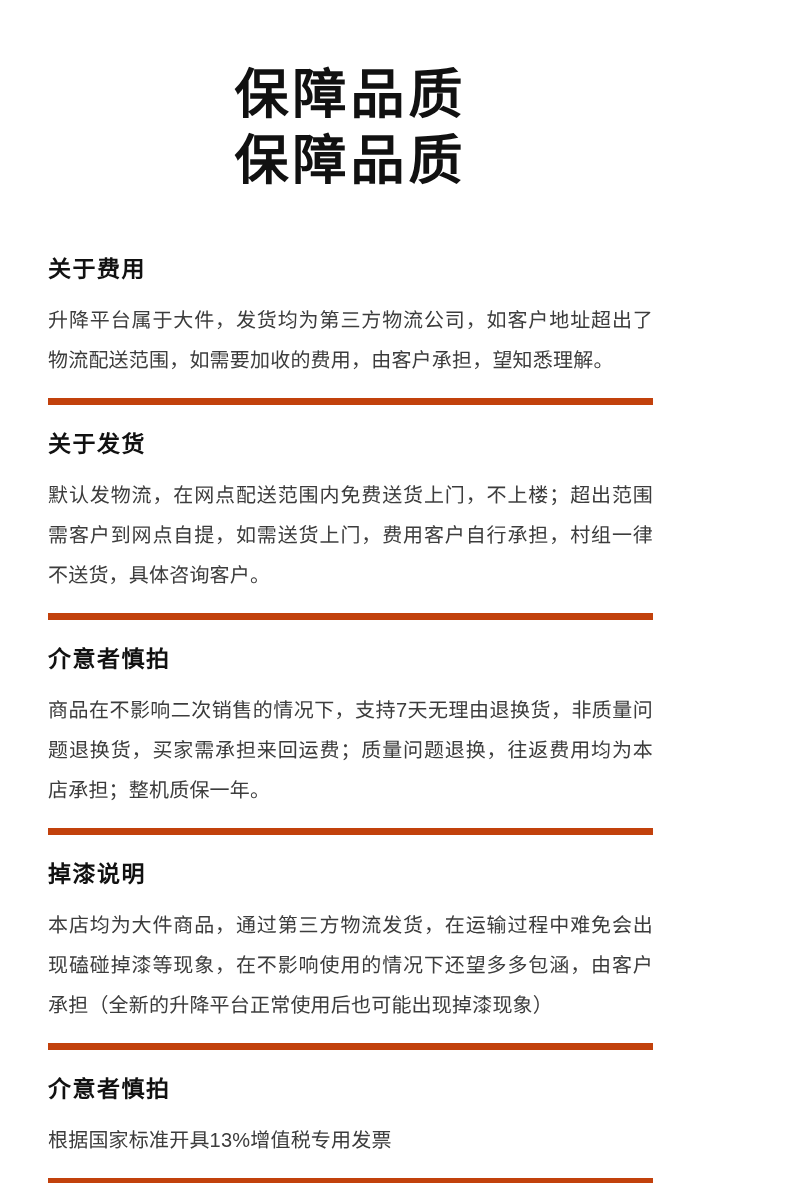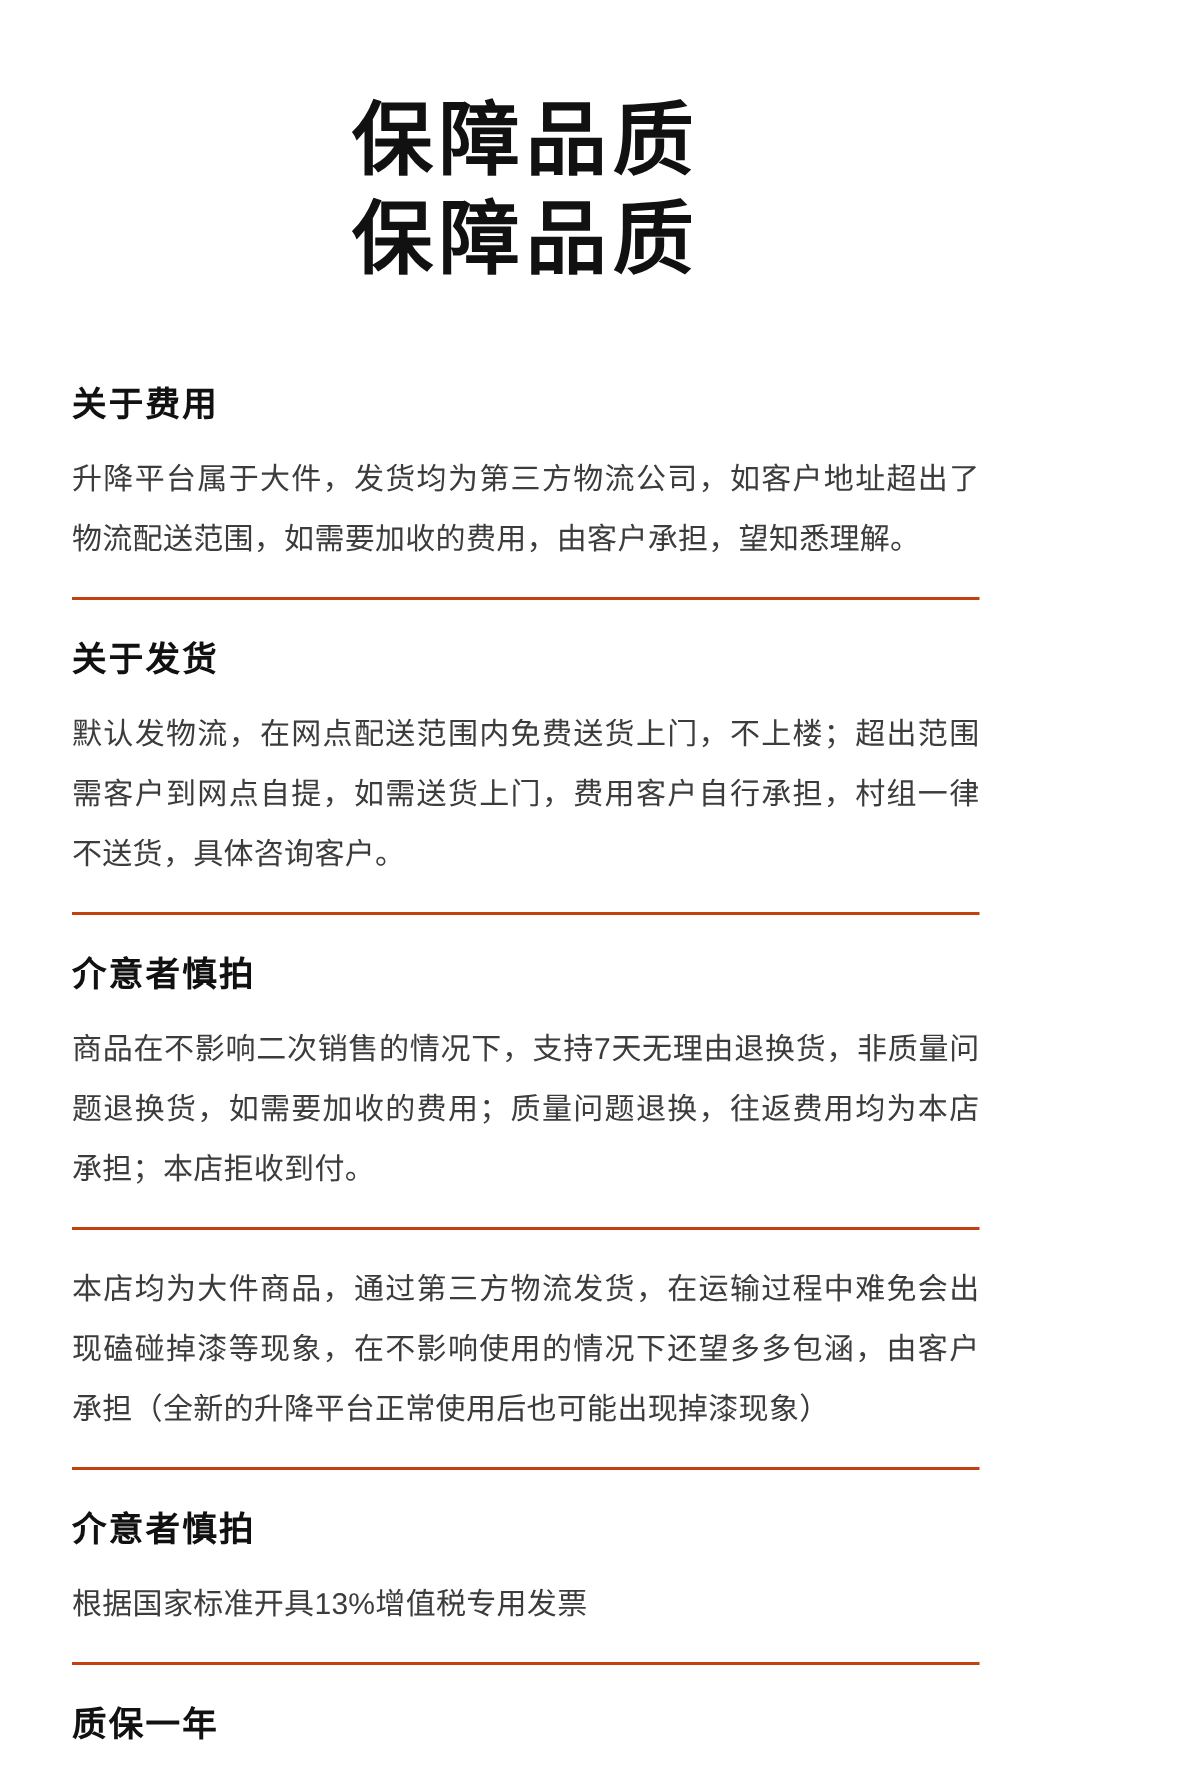--- a/index.html
+++ b/index.html
@@ -34,21 +34,21 @@
     letter-spacing: 4px;
     color: #111111;
   }
   .sections {
     padding-top: 4px;
   }
   .section {
     padding-bottom: 18px;
   }
   .section + .section {
-    border-top: 2px solid #c2410c;
+    border-top: 7px solid #c2410c;
     padding-top: 20px;
   }
   .section-title {
     font-size: 23px;
     font-weight: 700;
     letter-spacing: 1.5px;
     color: #111111;
     margin: 0 0 16px 0;
   }
   .section-body {
@@ -81,24 +81,25 @@
       <p class="section-body">升降平台属于大件，发货均为第三方物流公司，如客户地址超出了物流配送范围，如需要加收的费用，由客户承担，望知悉理解。</p>
     </div>
 
     <div class="section">
       <h2 class="section-title">关于发货</h2>
       <p class="section-body">默认发物流，在网点配送范围内免费送货上门，不上楼；超出范围需客户到网点自提，如需送货上门，费用客户自行承担，村组一律不送货，具体咨询客户。</p>
     </div>
 
     <div class="section">
       <h2 class="section-title">介意者慎拍</h2>
-      <p class="section-body">商品在不影响二次销售的情况下，支持7天无理由退换货，非质量问题退换货，如需要加收的费用；质量问题退换，往返费用均为本店承担；本店拒收到付。</p>
+      <p class="section-body">商品在不影响二次销售的情况下，支持7天无理由退换货，非质量问题退换货，买家需承担来回运费；质量问题退换，往返费用均为本店承担；整机质保一年。</p>
     </div>
 
     <div class="section">
+      <h2 class="section-title">掉漆说明</h2>
       <p class="section-body">本店均为大件商品，通过第三方物流发货，在运输过程中难免会出现磕碰掉漆等现象，在不影响使用的情况下还望多多包涵，由客户承担（全新的升降平台正常使用后也可能出现掉漆现象）</p>
     </div>
 
     <div class="section">
       <h2 class="section-title">介意者慎拍</h2>
       <p class="section-body">根据国家标准开具13%增值税专用发票</p>
     </div>
 
     <div class="section">
       <h2 class="section-title">质保一年</h2>

